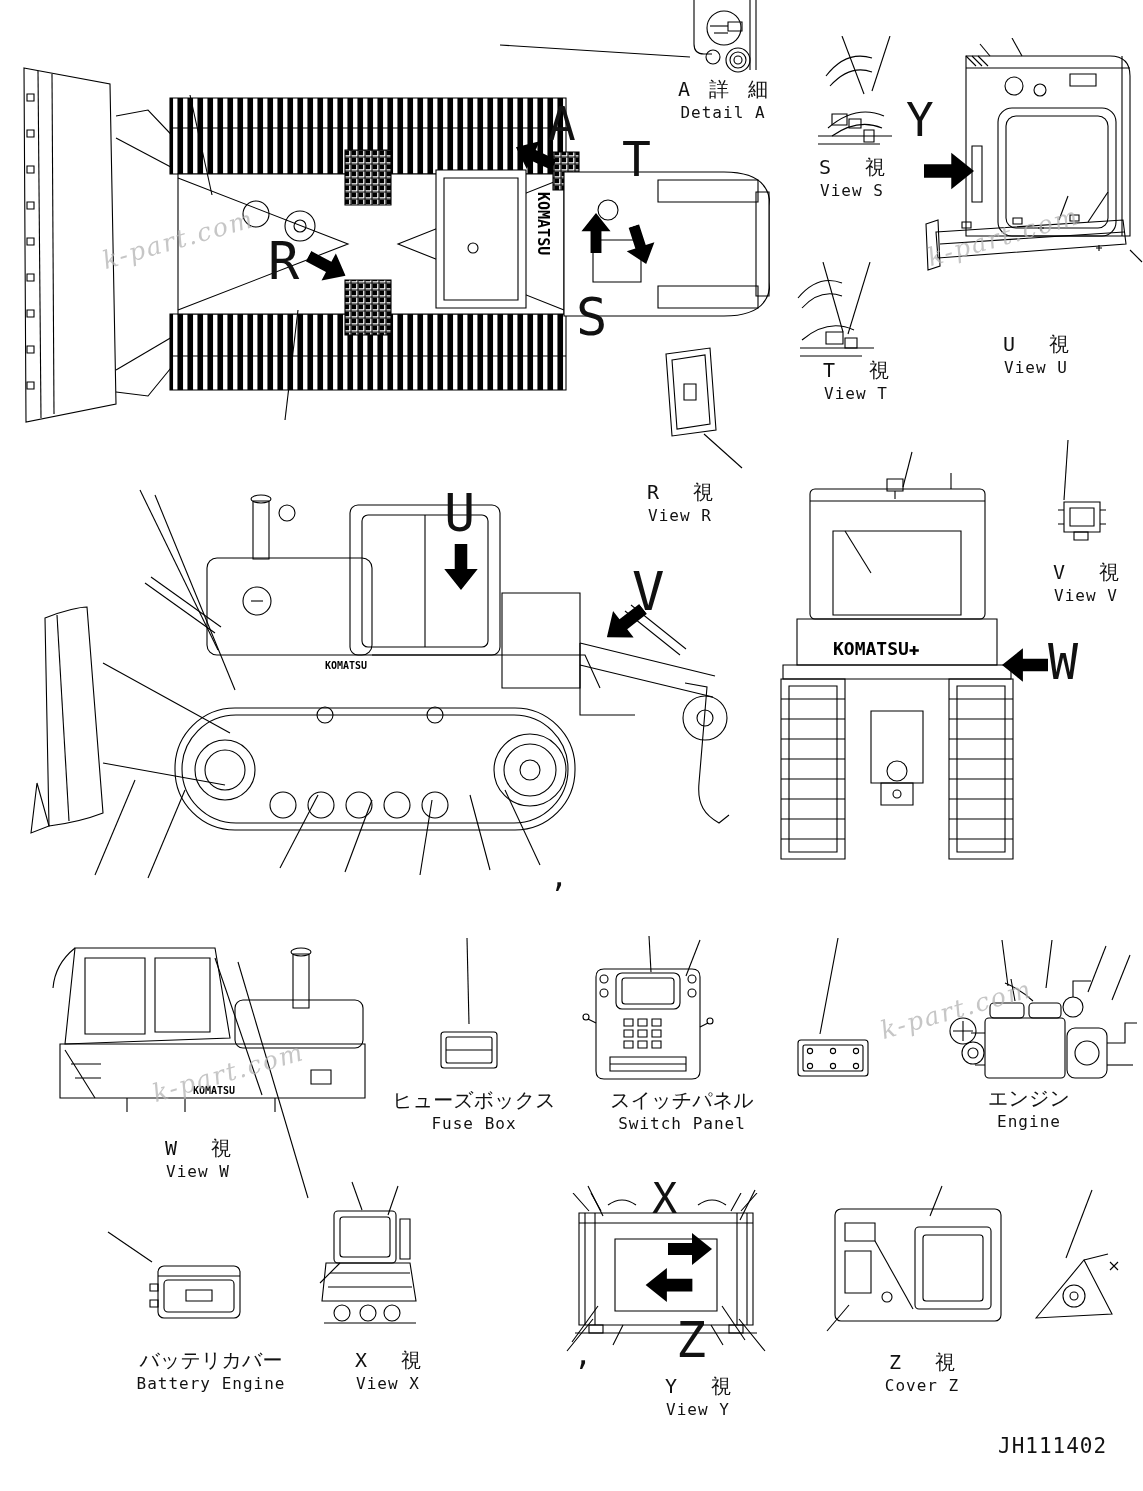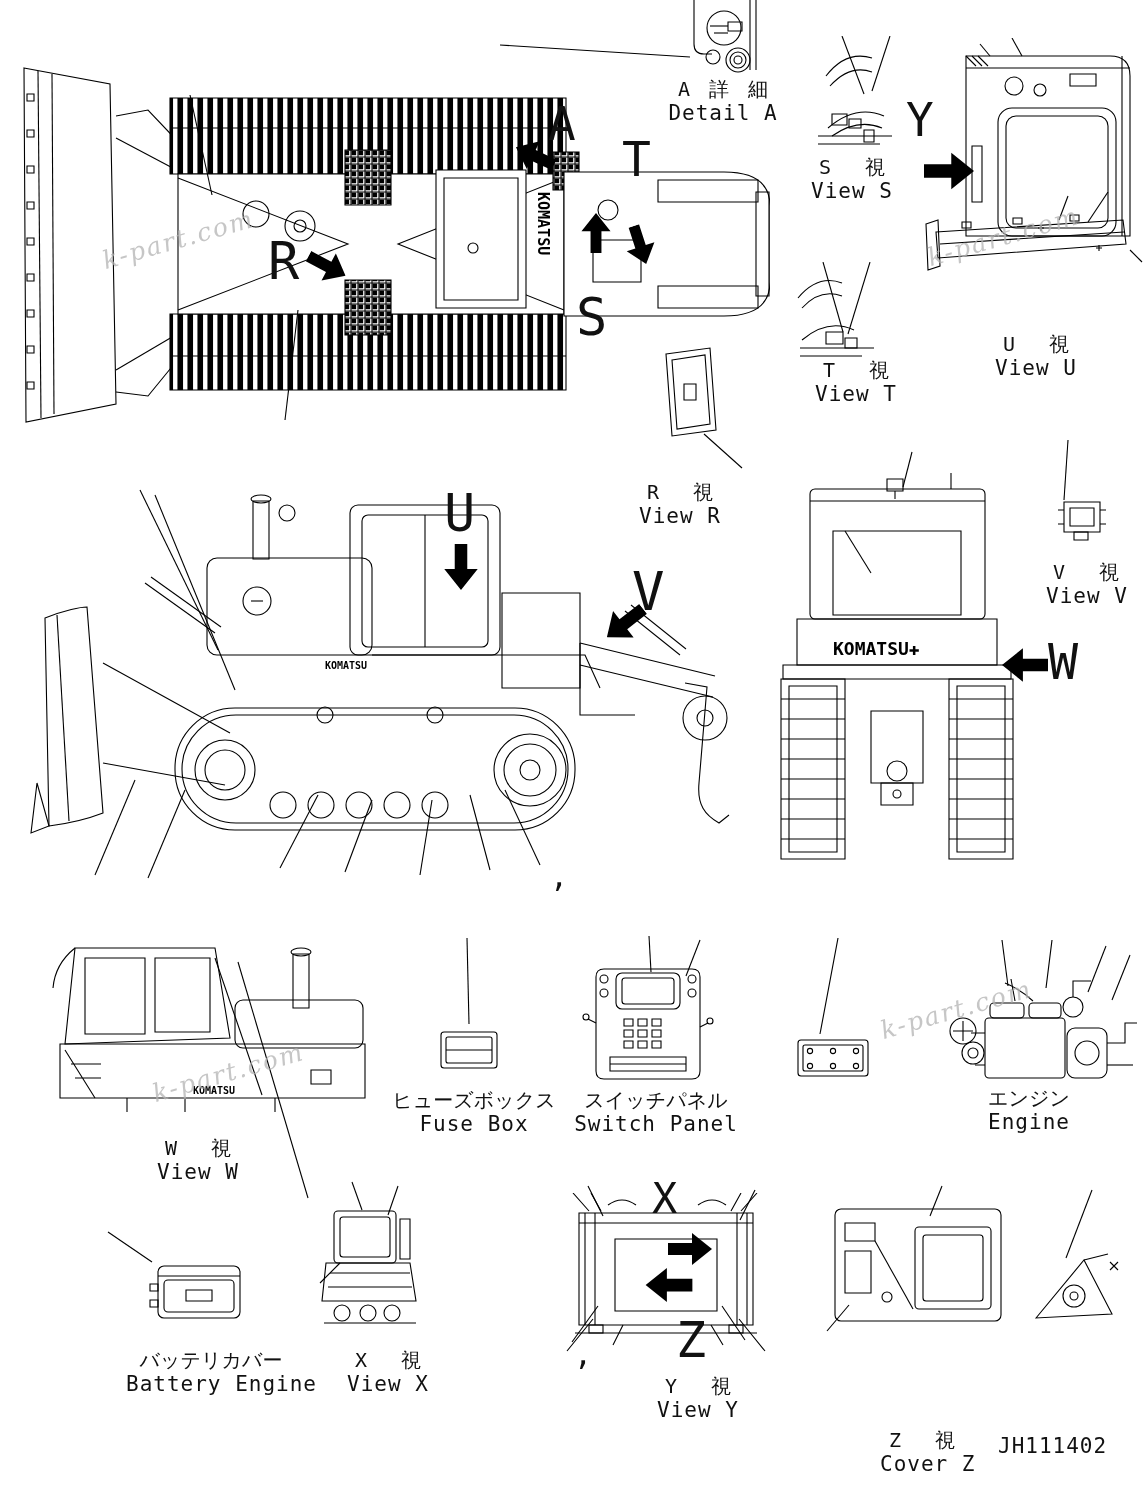--- a/index.html
+++ b/index.html
@@ -5,21 +5,21 @@
   html,body{margin:0;padding:0;background:#fff;}
   #canvas{position:relative;width:1143px;height:1491px;background:#ffffff;overflow:hidden;
           font-family:"DejaVu Sans Mono","Liberation Mono",monospace;color:#111;}
   .draw{position:absolute;}
   .draw *{vector-effect:non-scaling-stroke;}
   svg{stroke:#000;fill:none;stroke-width:1.1;}
   svg text{stroke:none;fill:#000;}
   .vlabel{position:absolute;text-align:center;line-height:24px;white-space:nowrap;}
   .vlabel .jp{font-size:20px;word-spacing:1.1em;font-family:"DejaVu Sans Mono","Liberation Mono",monospace;}
   .vlabel.tight .jp{word-spacing:0.35em;}
-  .vlabel .en{font-size:21px;letter-spacing:1px;}
+  .vlabel .en{font-size:16px;letter-spacing:1px;}
   .marker{position:absolute;font-weight:400;line-height:0.9;}
   .barrow{position:absolute;}
   .barrow svg{display:block;fill:#000;stroke:none;}
   .wm{position:absolute;color:#b3b3b3;opacity:.75;font-size:25px;font-style:italic;
       font-family:"DejaVu Serif","Liberation Serif",serif;transform:rotate(-16deg);letter-spacing:2px;}
   .comma{position:absolute;font-size:30px;line-height:1;}
   .dwgno{position:absolute;font-size:21px;letter-spacing:1px;}
 </style>
 </head>
 <body>
@@ -481,41 +481,41 @@
     <div class="en">View V</div>
   </div>
   <div class="vlabel" style="left:152px;top:1136px;width:92px">
     <div class="jp">W 視</div>
     <div class="en">View W</div>
   </div>
   <div class="vlabel" style="left:390px;top:1088px;width:168px">
     <div class="jp">ヒューズボックス</div>
     <div class="en">Fuse Box</div>
   </div>
-  <div class="vlabel" style="left:568px;top:1088px;width:176px">
+  <div class="vlabel" style="left:594px;top:1088px;width:176px">
     <div class="jp">スイッチパネル</div>
     <div class="en">Switch Panel</div>
   </div>
   <div class="vlabel" style="left:970px;top:1086px;width:118px">
     <div class="jp">エンジン</div>
     <div class="en">Engine</div>
   </div>
   <div class="vlabel" style="left:126px;top:1348px;width:170px">
     <div class="jp">バッテリカバー</div>
     <div class="en">Battery Engine</div>
   </div>
   <div class="vlabel" style="left:346px;top:1348px;width:84px">
     <div class="jp">X 視</div>
     <div class="en">View X</div>
   </div>
   <div class="vlabel" style="left:656px;top:1374px;width:84px">
     <div class="jp">Y 視</div>
     <div class="en">View Y</div>
   </div>
-  <div class="vlabel" style="left:880px;top:1428px;width:84px">
+  <div class="vlabel" style="left:880px;top:1350px;width:84px">
     <div class="jp">Z 視</div>
     <div class="en">Cover Z</div>
   </div>
 
   <div class="wm" style="left:100px;top:225px">k-part.com</div>
   <div class="wm" style="left:925px;top:222px">k-part.com</div>
   <div class="wm" style="left:878px;top:995px">k-part.com</div>
   <div class="wm" style="left:150px;top:1058px">k-part.com</div>
 
   <div class="comma" style="left:550px;top:862px">,</div>

